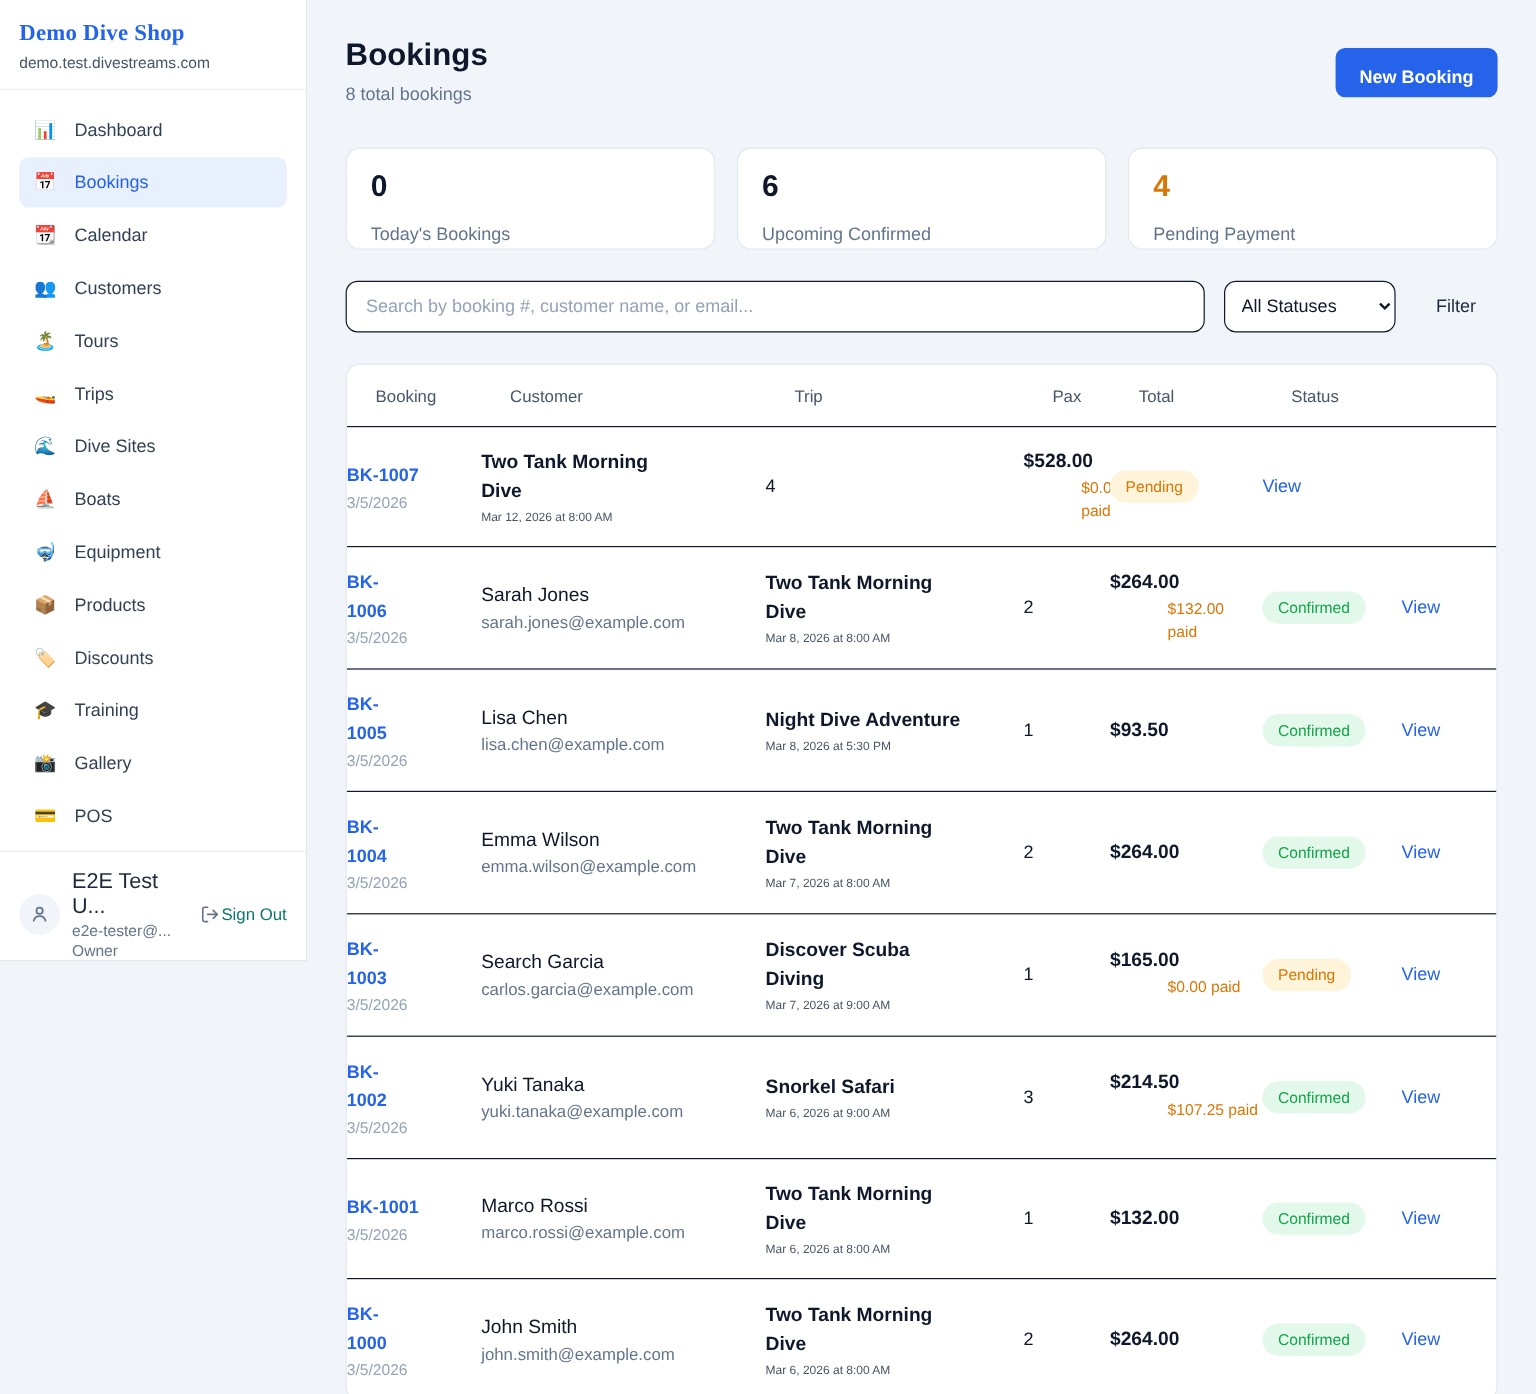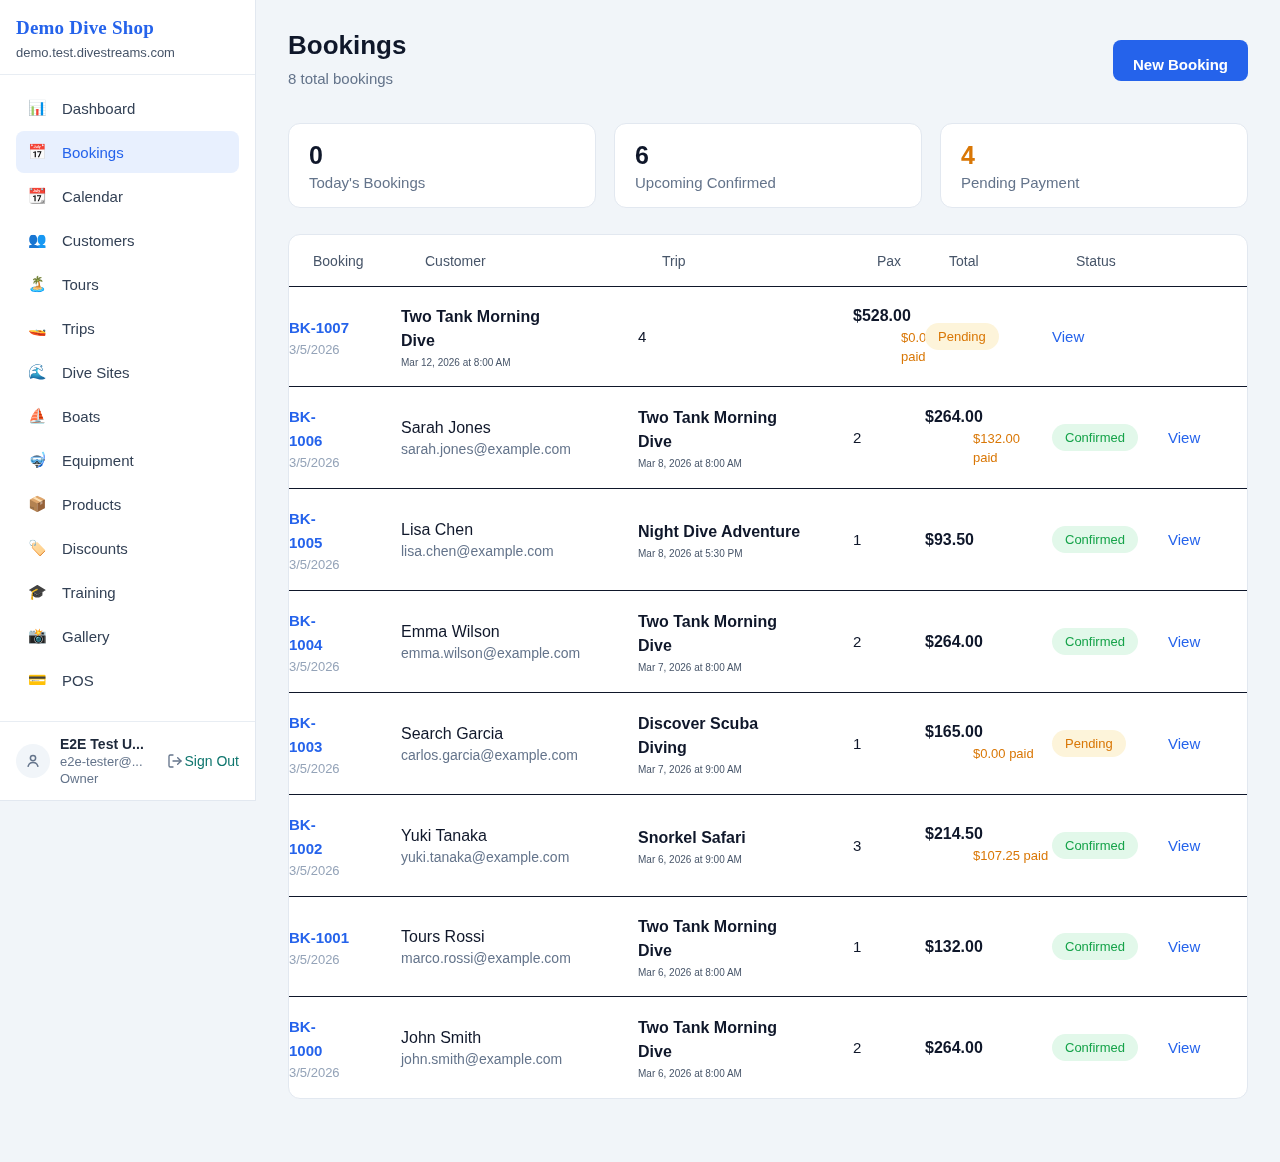--- a/index.html
+++ b/index.html
@@ -37,21 +37,21 @@
     border-top: 1px solid #e8edf3;
     padding: 14px 16px;
     display: flex; align-items: center; gap: 10px;
   }
   .avatar {
     width: 34px; height: 34px; border-radius: 50%;
     background: #f1f5f9; flex: none;
     display: flex; align-items: center; justify-content: center;
   }
   .user-meta { flex: 1 1 auto; min-width: 0; }
-  .user-name { font-size: 14px; font-weight: bold; color: #1e293b; }
+  .user-name { font-size: 18px; font-weight: normal; color: #1e293b; }
   .user-email { font-size: 13px; color: #64748b; margin-top: 2px; }
   .user-role { font-size: 13px; color: #64748b; margin-top: 2px; }
   .signout { display: flex; align-items: center; gap: 2px; color: #0f766e; font-size: 14px; cursor: pointer; white-space: nowrap; justify-content: space-between; }
 
   
   .main { position: absolute; left: 288px; top: 30px; width: 960px; }
   .page-header { display: flex; justify-content: space-between; align-items: flex-start; }
   .page-title { font-size: 26px; font-weight: bold; color: #0f172a; }
   .page-subtitle { font-size: 15px; color: #64748b; margin-top: 9px; }
   .btn-primary {
@@ -60,21 +60,21 @@
     padding: 16px 20px; height: 41px; border-radius: 8px; margin-top: 10px;
   }
 
   .stats { display: flex; gap: 18px; margin-top: 36px; }
   .stat-card {
     flex: 1 1 0; background: #fff; border: 1px solid #e2e8f0;
     border-radius: 12px; padding: 17px 20px; height: 85px;
   }
   .stat-value { font-size: 25px; font-weight: bold; color: #0f172a; }
   .stat-value.accent { color: var(--pending); }
-  .stat-label { font-size: 15px; color: #64748b; margin-top: 4px; }
+  .stat-label { font-size: 15px; color: #64748b; margin-top: 17px; }
 
   .filter-row { display: flex; align-items: center; margin-top: 26px; }
   .search-input {
     flex: 1 1 auto; height: 43px;
     border: 1.5px solid #0f172a; border-radius: 10px;
     padding: 0 16px; font-size: 15px; color: #0f172a;
     font-family: inherit; background: #fff; outline: none;
   }
   .search-input::placeholder { color: #94a3b8; }
   .status-select {
@@ -224,20 +224,27 @@
       <div class="stat-card">
         <div class="stat-value">6</div>
         <div class="stat-label">Upcoming Confirmed</div>
       </div>
       <div class="stat-card">
         <div class="stat-value accent">4</div>
         <div class="stat-label">Pending Payment</div>
       </div>
     </div>
 
+  <div class="filter-row">
+    <input class="search-input" type="text" placeholder="Search by booking #, customer name, or email..." style="">
+    <select class="status-select">
+      <option>All Statuses</option>
+    </select>
+    <div class="filter-label">Filter</div>
+  </div>
 
   <div class="table-card">
     <div class="tgrid thead">
         <div class="th">Booking</div>
         <div class="th">Customer</div>
         <div class="th">Trip</div>
         <div class="th">Pax</div>
         <div class="th">Total</div>
         <div class="th">Status</div>
         <div class="th"></div>
@@ -372,21 +379,21 @@
           </div>
           <div><span class="badge confirmed">Confirmed</span></div>
           <div class="view-link">View</div>
         </div>
         <div class="tgrid trow">
           <div>
             <div class="booking-id">BK-1001</div>
             <div class="booking-date">3/5/2026</div>
           </div>
           <div>
-            <div class="cust-name">Tours Rossi</div>
+            <div class="cust-name">Marco Rossi</div>
             <div class="cust-email">marco.rossi@example.com</div>
           </div>
           <div>
             <div class="trip-name">Two Tank Morning
 Dive</div>
             <div class="trip-date">Mar 6, 2026 at 8:00 AM</div>
           </div>
           <div class="pax">1</div>
           <div>
             <div class="total">$132.00</div>

